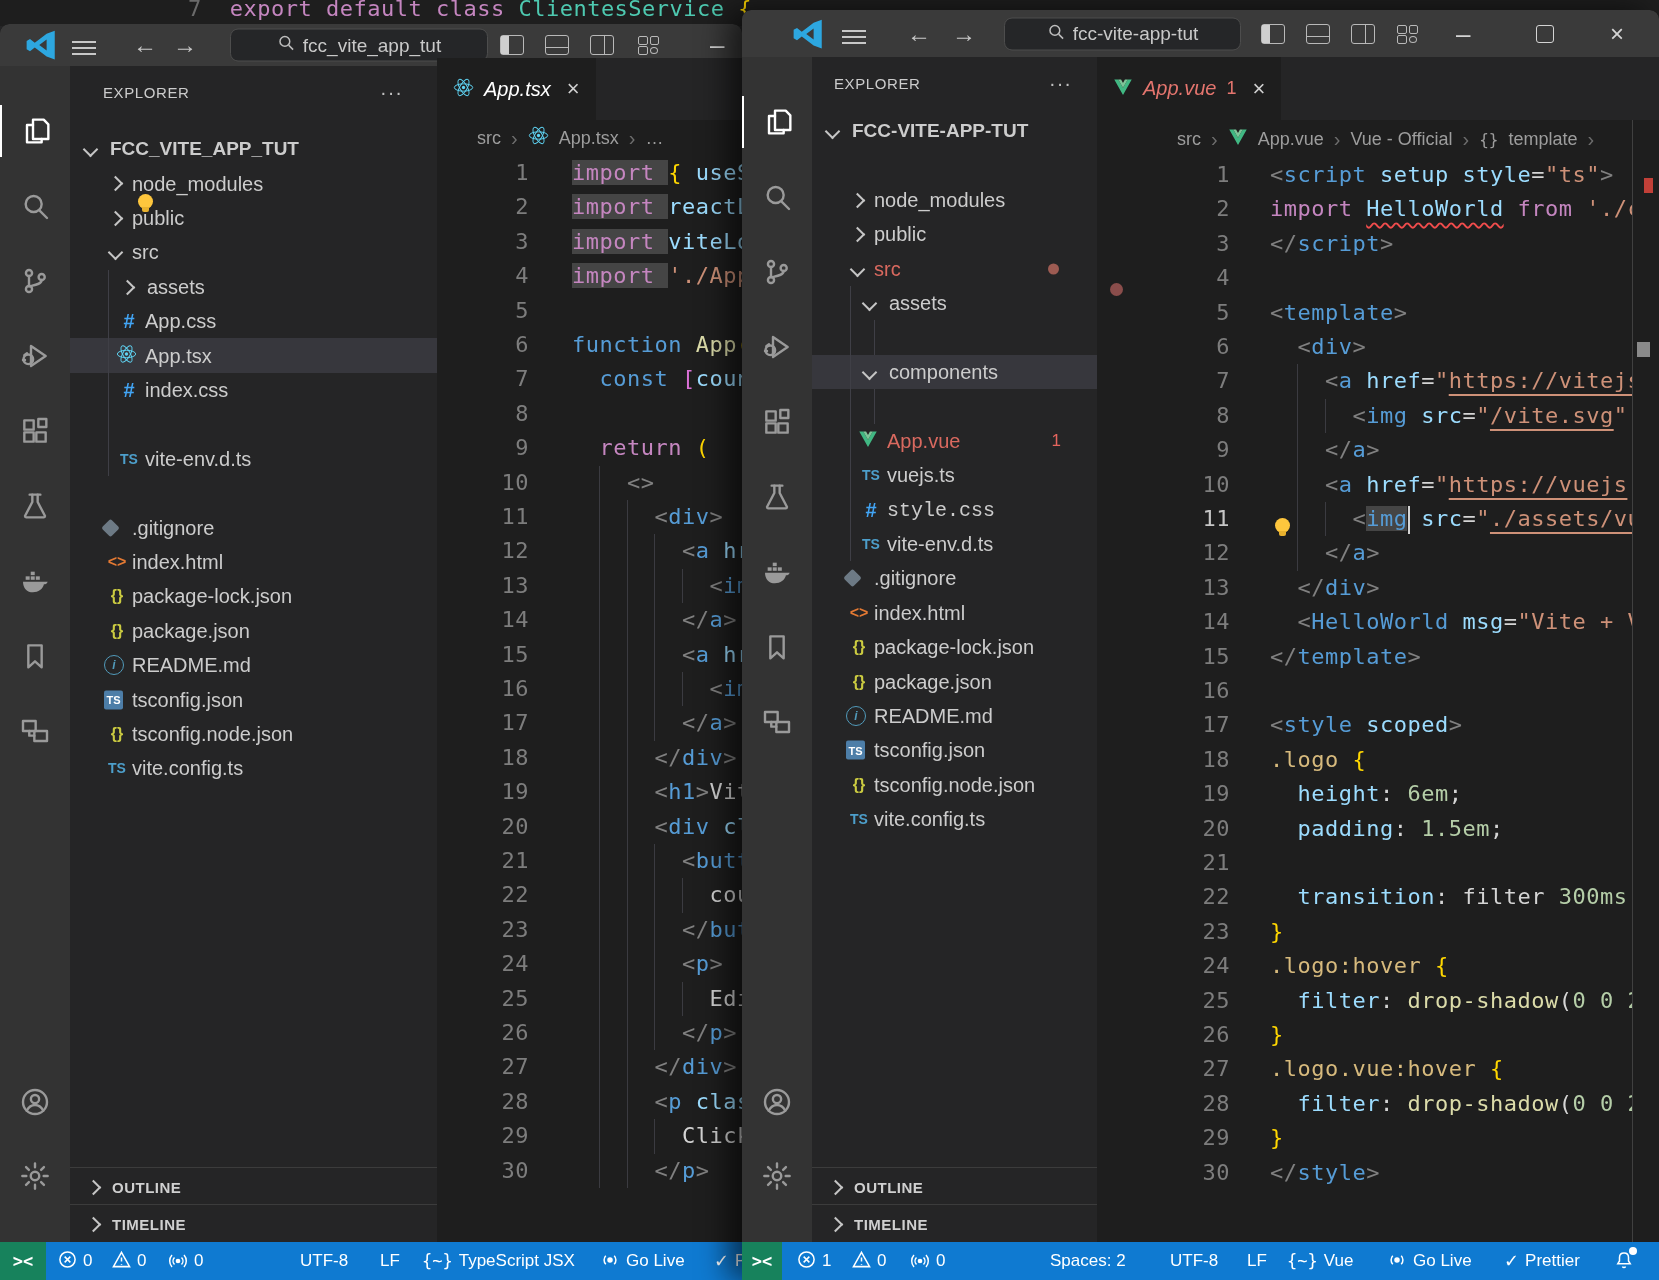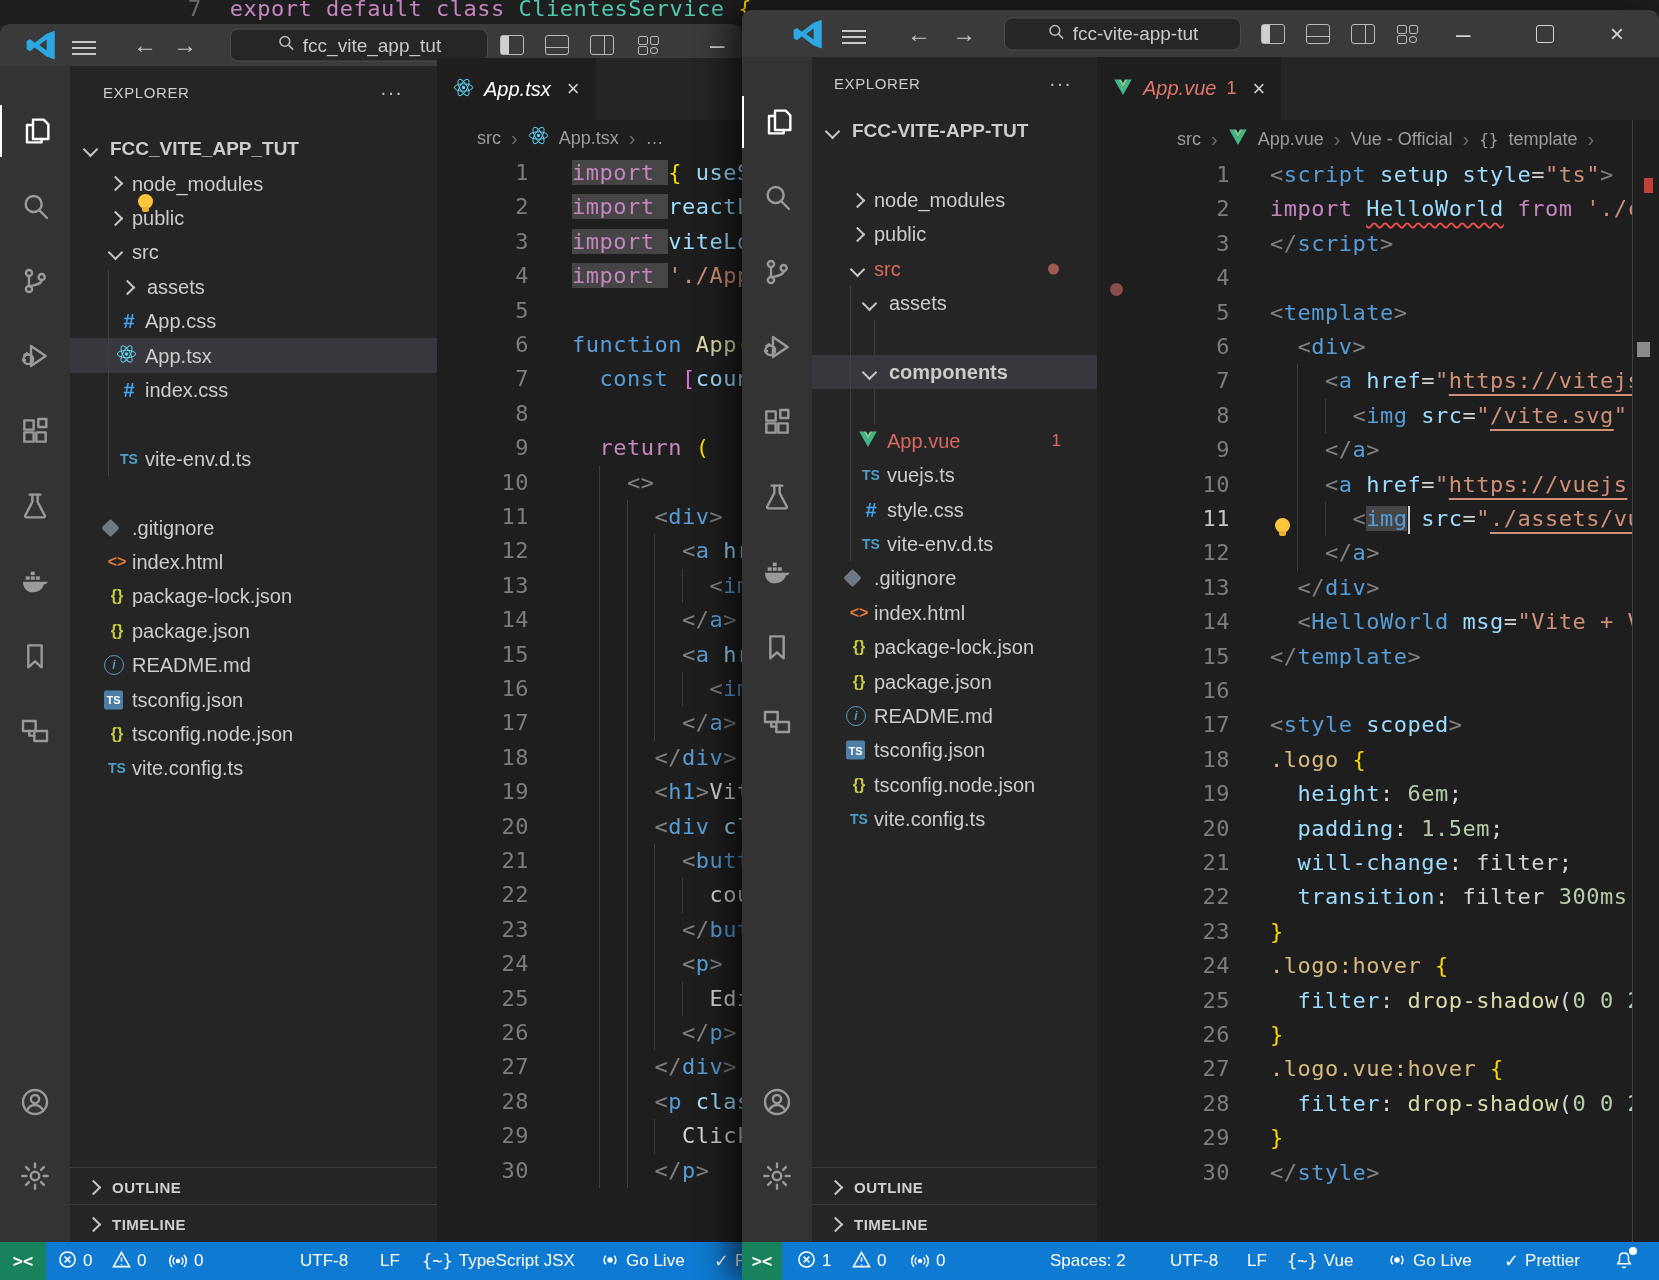--- a/index.html
+++ b/index.html
@@ -584,39 +584,39 @@
           </div>
           <div class="trow mod" style="top: 137.6px;">
             <span class="chev tchev d" style="left: 40px;"></span>
             <span class="lbl" style="left: 62px;">src</span>
             <span class="rdot" style="right: 38px;"></span>
           </div>
           <div class="trow" style="top: 172px;">
             <span class="chev tchev d" style="left: 52px;"></span>
             <span class="lbl" style="left: 77px;">assets</span>
           </div>
-          <div class="trow sel" style="top: 240.8px; font-weight: bold;">
+          <div class="trow sel" style="top: 240.8px;">
             <span class="chev tchev d" style="left: 52px;"></span>
             <span class="lbl" style="left: 77px;">components</span>
           </div>
           <div class="trow mod" style="top: 309.6px;">
             <span class="svgic" style="left: 46px;"><svg viewBox="0 0 24 24" width="20" height="20">
                 <path fill="#41b883" d="M1.5 3h4.8L12 12.8 17.7 3h4.8L12 21.5z"></path>
                 <path fill="#7ec699" d="M6.3 3h3.4L12 7.1 14.3 3h3.4L12 12.8z"></path>
               </svg></span>
             <span class="lbl" style="left: 75px;">App.vue</span>
             <span class="rbadge" style="right: 36px;">1</span>
           </div>
           <div class="trow" style="top: 344px;">
             <span class="fic ts" style="left: 46px;">TS</span>
             <span class="lbl" style="left: 75px;">vuejs.ts</span>
           </div>
           <div class="trow" style="top: 378.4px;">
             <span class="fic css" style="left: 46px;">#</span>
-            <span class="lbl" style="left: 75px;">style.css</span>
+            <span class="lbl" style="left: 75px; font-family: Liberation Mono, monospace;">style.css</span>
           </div>
           <div class="trow" style="top: 412.8px;">
             <span class="fic ts" style="left: 46px;">TS</span>
             <span class="lbl" style="left: 75px;">vite-env.d.ts</span>
           </div>
           <div class="trow" style="top: 447.2px;">
             <span class="gitc" style="left: 34px;"></span>
             <span class="lbl" style="left: 62px;">.gitignore</span>
           </div>
           <div class="trow" style="top: 481.6px;">
@@ -702,21 +702,21 @@
         <div class="codeline" style="top: 492px;"><span class="ln on">11</span><span class="cguide" style="left: 200.49px;"></span><span class="cguide" style="left: 227.98px;"></span><span class="ctext"><span class="t-pl">      </span><span class="t-tagp">&lt;</span><span class="t-tag t-occ">img</span><span class="t-attr"> src</span><span class="t-pl">=</span><span class="t-str">"</span><span class="t-lnk">./assets/vu</span></span></div>
         <div class="codeline" style="top: 526.4px;"><span class="ln">12</span><span class="cguide" style="left: 200.49px;"></span><span class="ctext"><span class="t-pl">    </span><span class="t-tagp">&lt;/</span><span class="t-tag">a</span><span class="t-tagp">&gt;</span></span></div>
         <div class="codeline" style="top: 560.8px;"><span class="ln">13</span><span class="ctext"><span class="t-pl">  </span><span class="t-tagp">&lt;/</span><span class="t-tag">div</span><span class="t-tagp">&gt;</span></span></div>
         <div class="codeline" style="top: 595.2px;"><span class="ln">14</span><span class="ctext"><span class="t-pl">  </span><span class="t-tagp">&lt;</span><span class="t-tag">HelloWorld</span><span class="t-attr"> msg</span><span class="t-pl">=</span><span class="t-str">"Vite + V</span></span></div>
         <div class="codeline" style="top: 629.6px;"><span class="ln">15</span><span class="ctext"><span class="t-tagp">&lt;/</span><span class="t-tag">template</span><span class="t-tagp">&gt;</span></span></div>
         <div class="codeline" style="top: 664px;"><span class="ln">16</span><span class="ctext"></span></div>
         <div class="codeline" style="top: 698.4px;"><span class="ln">17</span><span class="ctext"><span class="t-tagp">&lt;</span><span class="t-tag">style</span><span class="t-attr"> scoped</span><span class="t-tagp">&gt;</span></span></div>
         <div class="codeline" style="top: 732.8px;"><span class="ln">18</span><span class="ctext"><span class="t-sel">.logo </span><span class="t-b1">{</span></span></div>
         <div class="codeline" style="top: 767.2px;"><span class="ln">19</span><span class="ctext"><span class="t-pl">  </span><span class="t-prop">height</span><span class="t-pl">: </span><span class="t-num">6em</span><span class="t-pl">;</span></span></div>
         <div class="codeline" style="top: 801.6px;"><span class="ln">20</span><span class="ctext"><span class="t-pl">  </span><span class="t-prop">padding</span><span class="t-pl">: </span><span class="t-num">1.5em</span><span class="t-pl">;</span></span></div>
-        <div class="codeline" style="top: 836px;"><span class="ln">21</span><span class="ctext"><span class="t-pl">  </span><span class="t-prop">will-change</span><span class="t-pl">: </span><span class="t-val">filter</span><span class="t-pl">;</span></span></div>
+        <div class="codeline" style="top: 836px;"><span class="ln">21</span></div>
         <div class="codeline" style="top: 870.4px;"><span class="ln">22</span><span class="ctext"><span class="t-pl">  </span><span class="t-prop">transition</span><span class="t-pl">: </span><span class="t-val">filter </span><span class="t-num">300ms</span></span></div>
         <div class="codeline" style="top: 904.8px;"><span class="ln">23</span><span class="ctext"><span class="t-b1">}</span></span></div>
         <div class="codeline" style="top: 939.2px;"><span class="ln">24</span><span class="ctext"><span class="t-sel">.logo:hover </span><span class="t-b1">{</span></span></div>
         <div class="codeline" style="top: 973.6px;"><span class="ln">25</span><span class="ctext"><span class="t-pl">  </span><span class="t-prop">filter</span><span class="t-pl">: </span><span class="t-fn">drop-shadow</span><span class="t-pl">(</span><span class="t-num">0 0 2</span></span></div>
         <div class="codeline" style="top: 1008px;"><span class="ln">26</span><span class="ctext"><span class="t-b1">}</span></span></div>
         <div class="codeline" style="top: 1042.4px;"><span class="ln">27</span><span class="ctext"><span class="t-sel">.logo.vue:hover </span><span class="t-b1">{</span></span></div>
         <div class="codeline" style="top: 1076.8px;"><span class="ln">28</span><span class="ctext"><span class="t-pl">  </span><span class="t-prop">filter</span><span class="t-pl">: </span><span class="t-fn">drop-shadow</span><span class="t-pl">(</span><span class="t-num">0 0 2</span></span></div>
         <div class="codeline" style="top: 1111.2px;"><span class="ln">29</span><span class="ctext"><span class="t-b1">}</span></span></div>
         <div class="codeline" style="top: 1145.6px;"><span class="ln">30</span><span class="ctext"><span class="t-tagp">&lt;/</span><span class="t-tag">style</span><span class="t-tagp">&gt;</span></span></div>
       </div>

